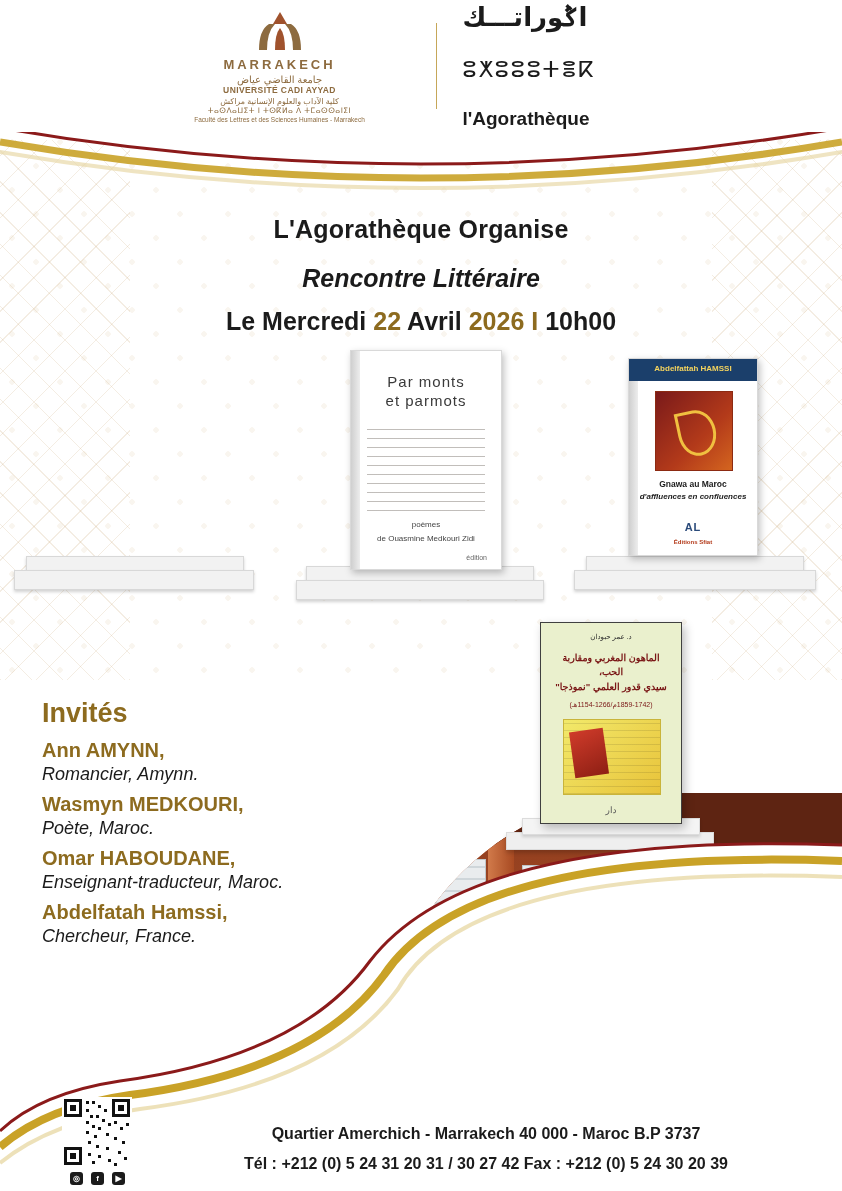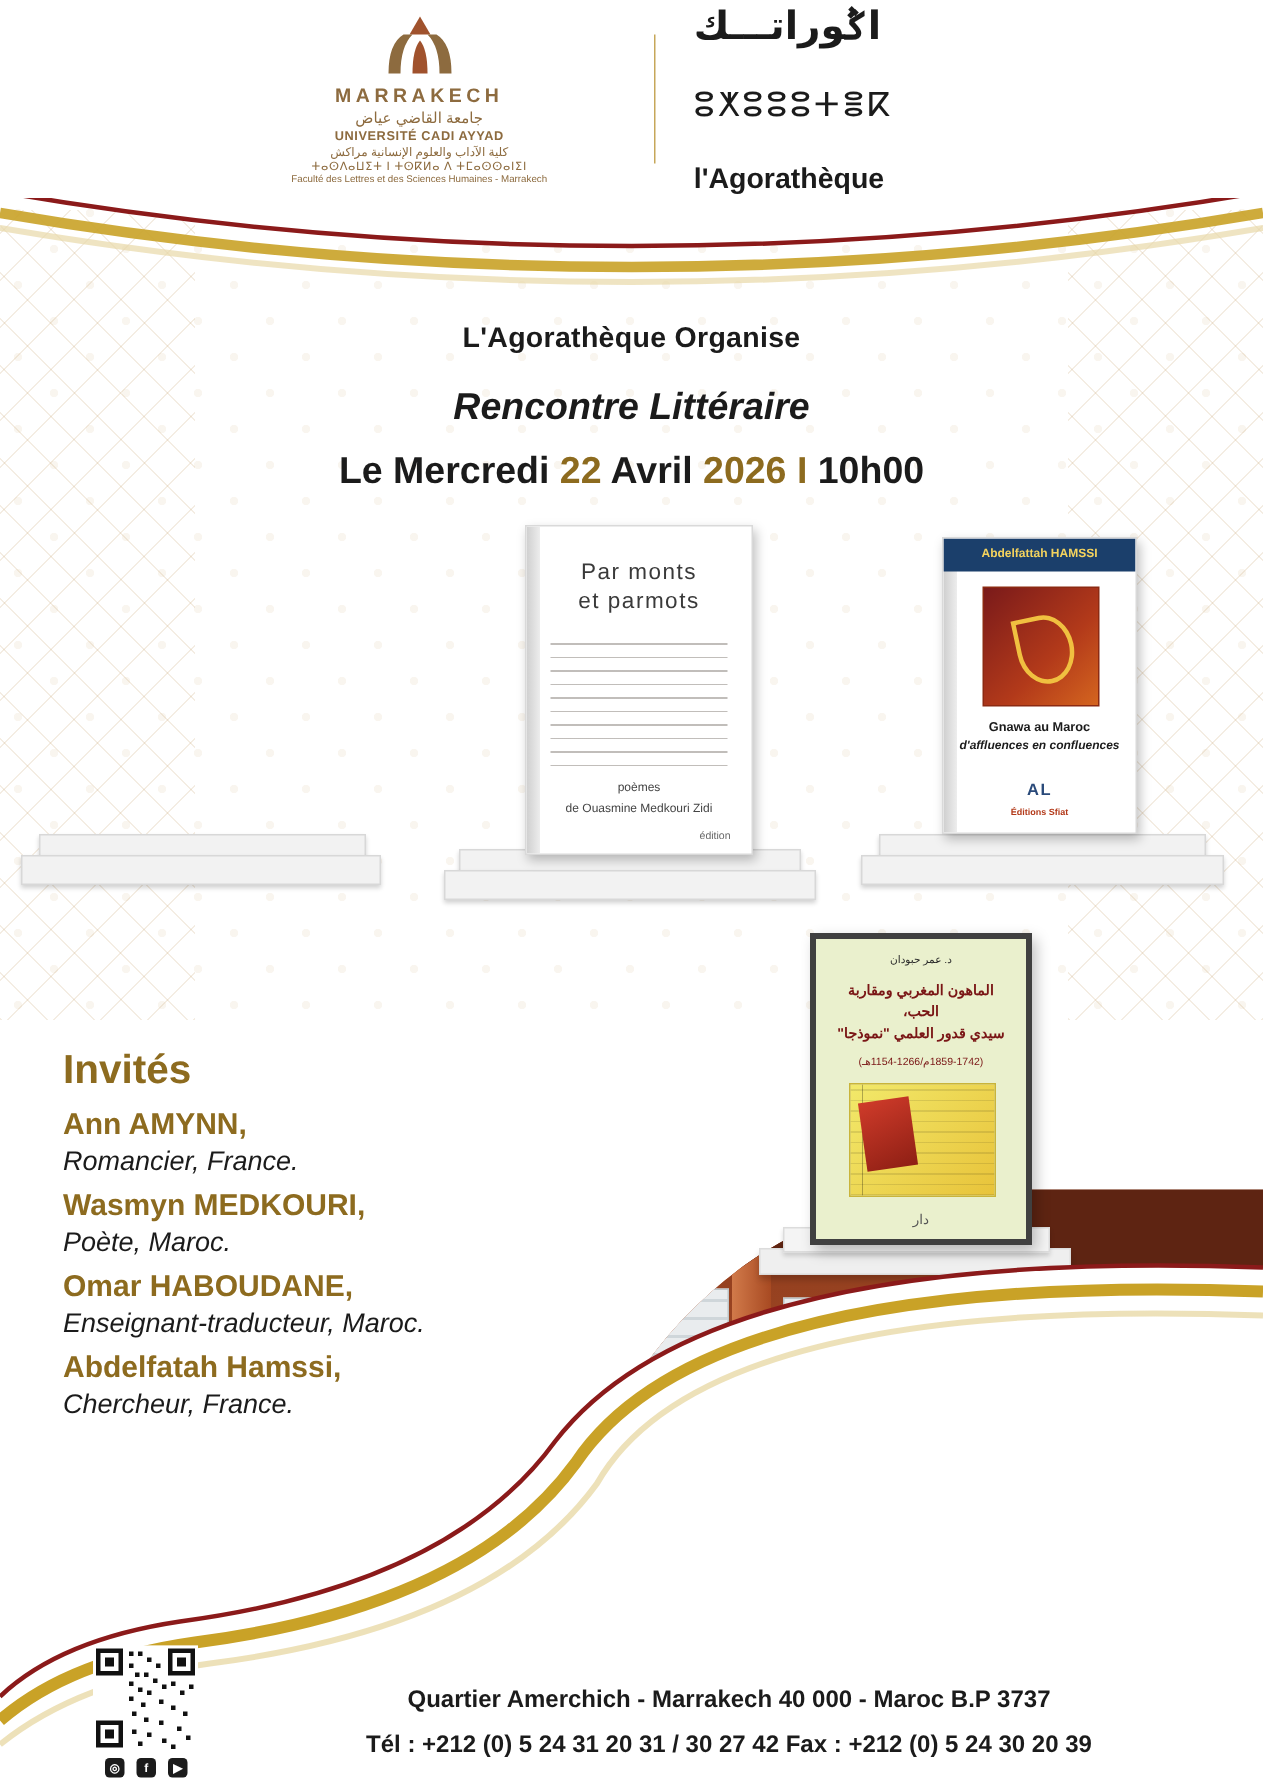--- a/index.html
+++ b/index.html
@@ -90,21 +90,21 @@
   
   .swoosh-top{
     position:absolute;left:0;top:108px;width:842px;height:90px;z-index:4;
   }
 
   
   .titles{
     position:absolute;left:0;top:215px;width:842px;text-align:center;z-index:6;
   }
   .t-organise{
-    font-size:19px;font-weight:bold;color:#1b1b1b;letter-spacing:.2px;
+    font-size:25px;font-weight:bold;color:#1b1b1b;letter-spacing:.2px;
   }
   .t-rencontre{
     font-size:25px;font-weight:bold;font-style:italic;color:#1b1b1b;margin-top:20px;
   }
   .t-date{
     margin-top:14px;font-size:25px;font-weight:bold;
   }
   .t-date .lbl{color:#1b1b1b;}
   .t-date .num{color:#8d6b1f;}
   .t-date .sep{color:#8d6b1f;}
@@ -169,21 +169,21 @@
   }
   #book3 .b3-t1{position:absolute;top:120px;left:0;right:0;text-align:center;font-size:8.5px;font-weight:bold;color:#1b1b1b;}
   #book3 .b3-t2{position:absolute;top:133px;left:0;right:0;text-align:center;font-size:8px;font-weight:bold;font-style:italic;color:#1b1b1b;}
   #book3 .b3-logo{position:absolute;bottom:22px;left:0;right:0;text-align:center;font-size:11px;color:#2a4a7a;font-weight:bold;letter-spacing:1px;}
   #book3 .b3-pub{position:absolute;bottom:10px;left:0;right:0;text-align:center;font-size:6px;color:#b33a1a;font-weight:bold;}
 
   
   #book4wrap{position:absolute;left:540px;top:622px;z-index:6;}
   #book4{
     position:absolute;left:0;top:0;width:140px;height:200px;
-    background:#eaf0cd;border:4px solid #404040;
+    background:#eaf0cd;border:1px solid #404040;
     box-shadow:3px 4px 9px rgba(0,0,0,.25);
   }
   #book4 .b4-author{position:absolute;top:10px;left:0;right:0;text-align:center;font-size:7px;color:#2a2a2a;direction:rtl;}
   #book4 .b4-title{position:absolute;top:28px;left:10px;right:10px;text-align:center;font-size:9.5px;font-weight:bold;color:#7a1616;direction:rtl;line-height:1.5;}
   #book4 .b4-dates{position:absolute;top:78px;left:0;right:0;text-align:center;font-size:7px;color:#7a1616;direction:rtl;}
   #book4 .b4-art{
     position:absolute;left:22px;top:96px;width:96px;height:74px;
     background:
       linear-gradient(90deg,transparent 0 8%, rgba(0,0,0,.28) 8% 8.6%, transparent 8.6% 100%),
       repeating-linear-gradient(0deg, rgba(0,0,0,.10) 0 1px, transparent 1px 7px),
@@ -372,21 +372,21 @@
       <div class="b4-art"></div>
       <div class="b4-pub">دار</div>
     </div>
   </div>
 
   <div class="invites">
     <h2>Invités</h2>
 
     <div>
       <div class="guest-name">Ann AMYNN,</div>
-      <div class="guest-role">Romancier, France.</div>
+      <div class="guest-role">Romancier, Amynn.</div>
     </div>
     <div>
       <div class="guest-name">Wasmyn MEDKOURI,</div>
       <div class="guest-role">Poète, Maroc.</div>
     </div>
     <div>
       <div class="guest-name">Omar HABOUDANE,</div>
       <div class="guest-role">Enseignant-traducteur, Maroc.</div>
     </div>
     <div>

